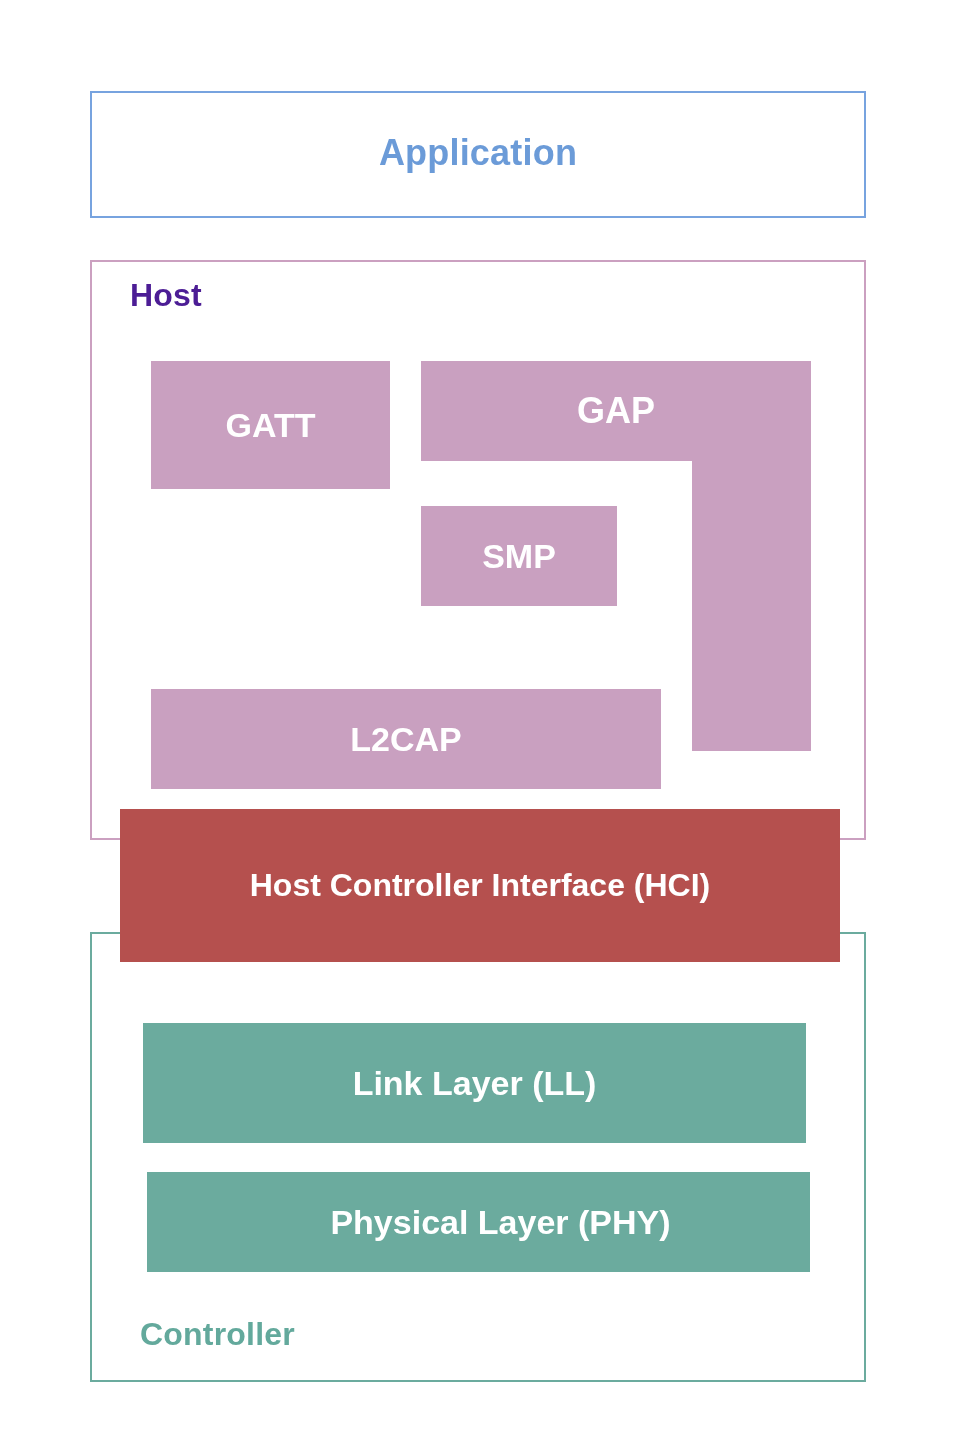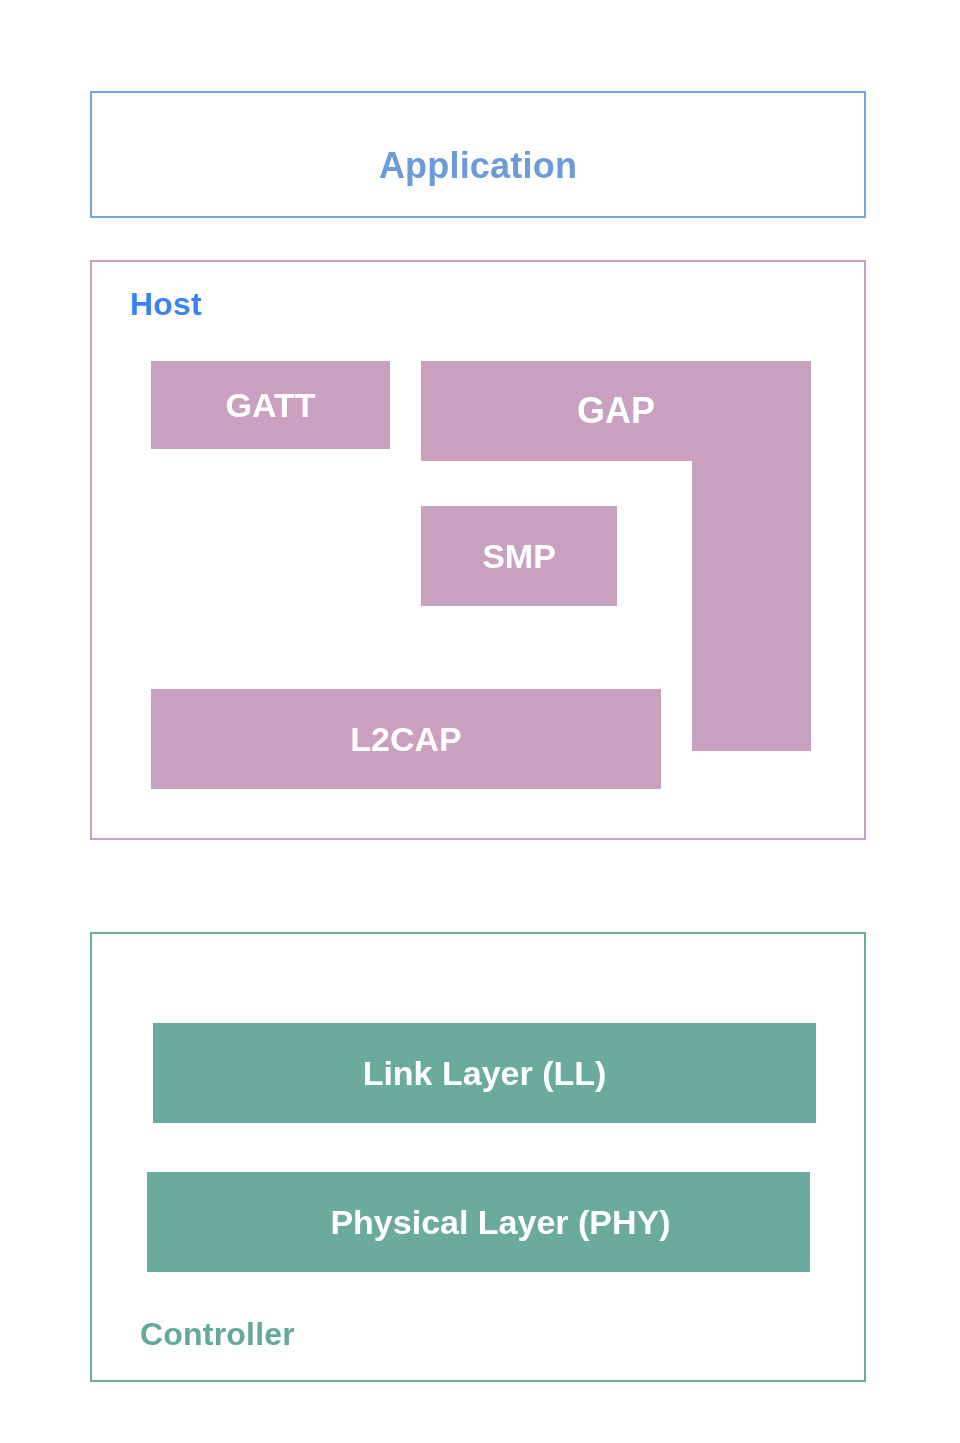--- a/index.html
+++ b/index.html
@@ -61,27 +61,26 @@
     white-space: nowrap;
   }
 
   .title-application {
     left: 90px;
     top: 132px;
     width: 776px;
     text-align: center;
     color: #6b9bd8;
     font-size: 36px;
-    margin-top: 13px;
   }
 
   .title-host {
     left: 130px;
-    top: 286px;
-    color: #3b82f6;
+    top: 277px;
+    color: #4c1d95;
   }
 
   .title-controller {
     left: 140px;
     top: 1316px;
     color: #63a99c;
   }
 
   
   .block {
@@ -108,21 +107,21 @@
   .block-hci {
     background: #b5504e;
     font-size: 32px;
   }
 
   
   .block-gatt {
     left: 151px;
     top: 361px;
     width: 239px;
-    height: 88px;
+    height: 128px;
   }
 
   
   .block-gap {
     left: 421px;
     top: 361px;
     width: 390px;
     height: 390px;
     background: transparent;
     display: block;
@@ -182,24 +181,24 @@
   .block-hci-bar {
     left: 120px;
     top: 809px;
     width: 720px;
     height: 153px;
     z-index: 5;
   }
 
   
   .block-ll {
-    left: 153px;
+    left: 143px;
     top: 1023px;
     width: 663px;
-    height: 100px;
+    height: 120px;
   }
 
   .block-phy {
     left: 147px;
     top: 1172px;
     width: 663px;
     height: 100px;
     padding-left: 44px;
   }
 </style>
@@ -228,14 +227,15 @@
   <div class="block block-host block-l2cap">L2CAP</div>
 
   <div class="layer-frame frame-controller"></div>
 
   <div class="block block-controller block-ll">Link Layer (LL)</div>
 
   <div class="block block-controller block-phy">Physical Layer (PHY)</div>
 
   <div class="frame-title title-controller">Controller</div>
 
+  <div class="block block-hci block-hci-bar">Host Controller Interface (HCI)</div>
 
 </div>
 
 </body></html>

